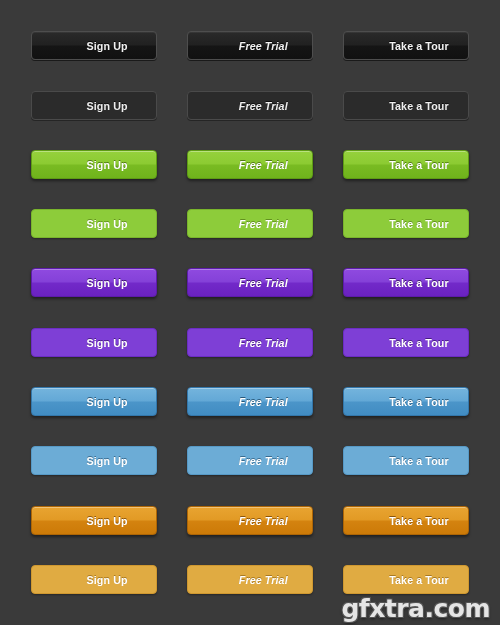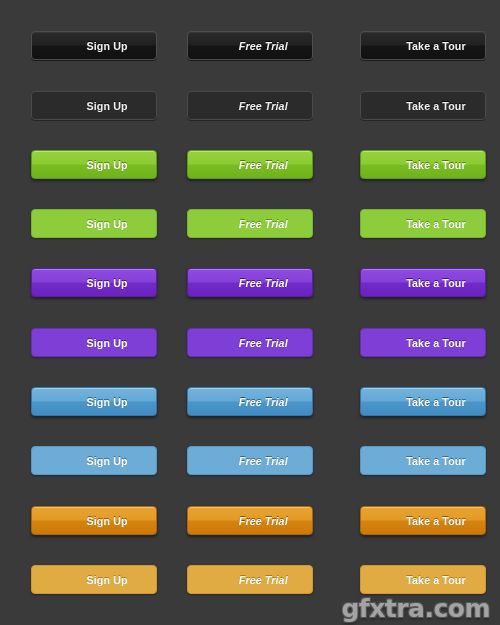--- a/index.html
+++ b/index.html
@@ -48,21 +48,21 @@
     font-size: 11.5px;
     font-weight: 600;
     letter-spacing: 0.1px;
     white-space: nowrap;
     font-family: "Liberation Sans", sans-serif;
     transform: scaleX(0.93);
   }
 
   .col-0 { left: 31px; }
   .col-1 { left: 187px; font-style: italic; }
-  .col-2 { left: 360px; text-align: center; }
+  .col-2 { left: 343px; text-align: center; }
 
   
 
   
   .v-dark-gloss {
     background: linear-gradient(to bottom, #2a2a2a 0%, #212121 48%, #151515 52%, #111111 100%);
     border: 1px solid #4e4e4e;
     box-shadow: 0 1px 0 rgba(0,0,0,0.55), inset 0 1px 0 rgba(255,255,255,0.06);
   }
   .v-dark-gloss .btn-label {
@@ -170,21 +170,21 @@
   }
 
   
   #watermark {
     position: absolute;
     right: 10px;
     bottom: 2px;
     font-family: "DejaVu Sans", sans-serif;
     font-size: 25px;
     font-weight: 700;
-    color: #a3a3a3;
+    color: #e5e5e5;
     letter-spacing: -0.5px;
     text-shadow:
        1px 1px 0 #555,
       -1px 1px 0 #555,
        1px -1px 0 #555,
       -1px -1px 0 #555,
        0 2px 3px rgba(0,0,0,0.5);
     user-select: none;
   }
 </style>

